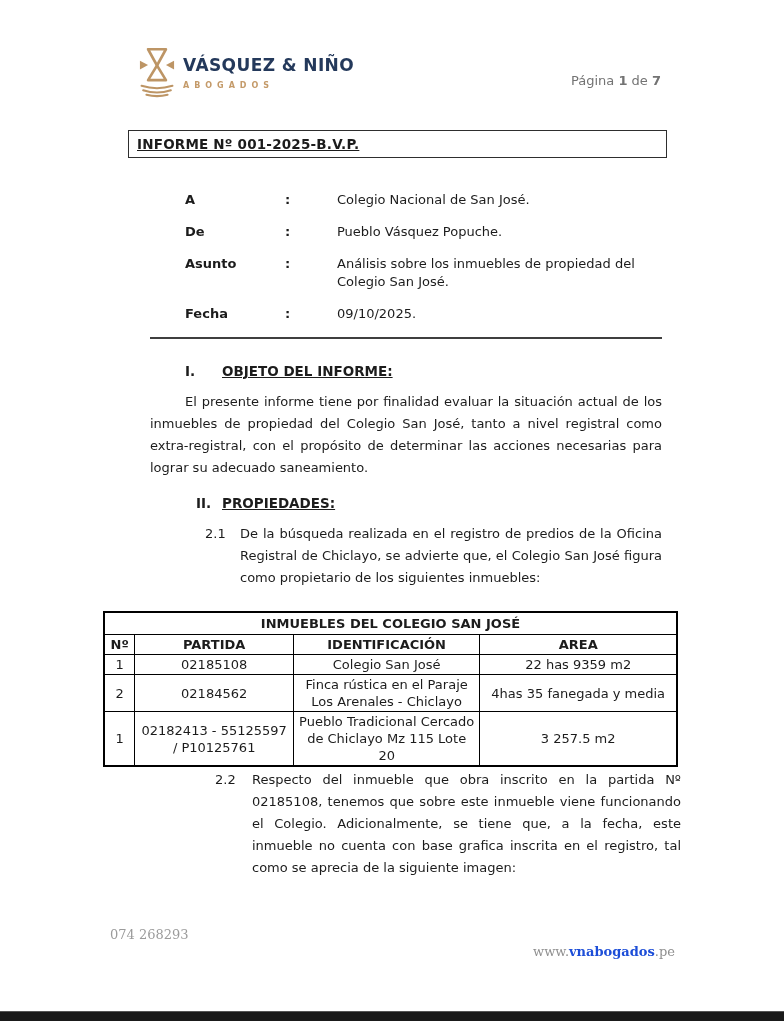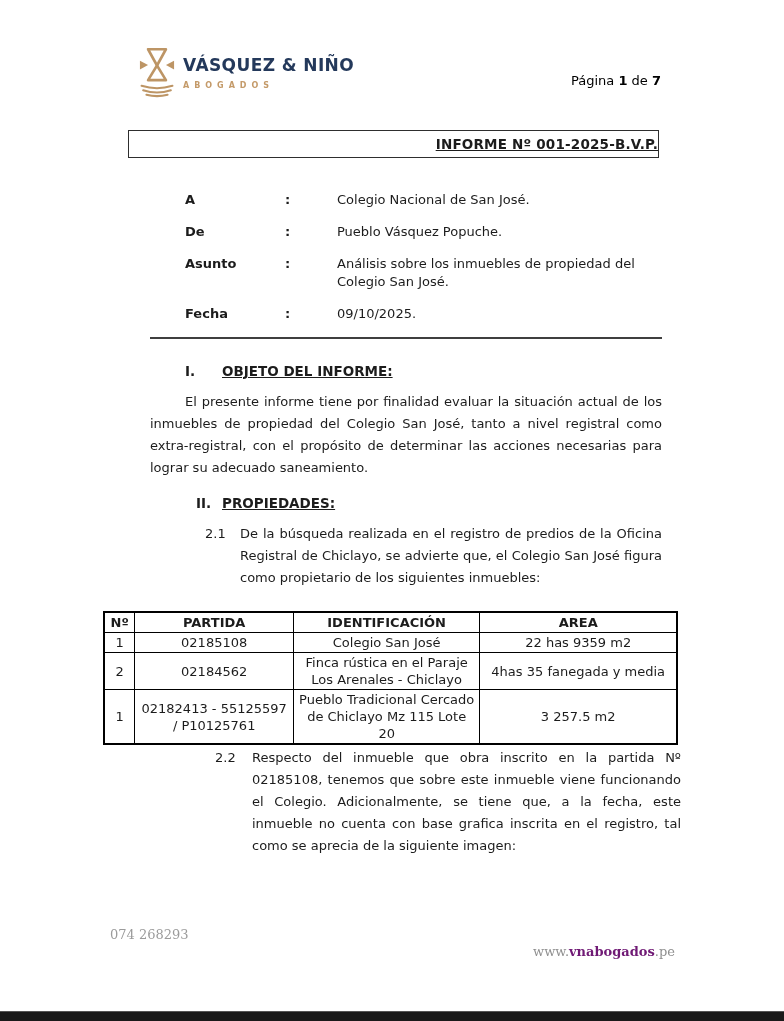--- a/index.html
+++ b/index.html
@@ -6,26 +6,26 @@
   .page {
     position:relative; width:784px; height:1021px; background:#ffffff;
     font-family:"DejaVu Sans", sans-serif; color:#1c1c1c; overflow:hidden;
   }
 
   
   .logo { position:absolute; left:131px; top:44px; display:flex; align-items:center; gap:0; }
   .logo-icon { width:52px; height:56px; display:block; }
   .firm-name { font-size:17px; font-weight:bold; color:#24395b; letter-spacing:0.4px; }
   .firm-sub  { font-size:8px; font-weight:bold; letter-spacing:5px; color:#c49a69; margin-top:6px; }
-  .pagination { position:absolute; top:73px; right:123px; font-size:13px; color:#000000; }
+  .pagination { position:absolute; top:73px; right:123px; font-size:13px; color:#737373; }
 
   
   .title-box {
     position:absolute; left:128px; top:130px; width:529px;
-    border:1px solid #2e2e2e; text-align:right; padding:3px 0 4px 0;
+    border:1px solid #2e2e2e; text-align:left; padding:3px 0 4px 8px;
   }
   .doc-title { font-weight:bold; text-decoration:underline; font-size:13.5px; letter-spacing:0.2px; }
 
   
   .content { position:absolute; left:0; top:183px; width:784px; }
 
   .meta { margin:8px 0 0 185px; }
   .meta-row { display:flex; line-height:18px; margin-bottom:14px; font-size:13px; }
   .meta-label { width:100px; font-weight:bold; }
   .meta-sep   { width:52px;  font-weight:bold; }
@@ -59,21 +59,21 @@
 
   
   .footer-left {
     position:absolute; left:110px; top:926px;
     font-family:"DejaVu Serif", serif; color:#9b9b9b; font-size:13px; line-height:18px;
   }
   .footer-right {
     position:absolute; right:109px; top:944px;
     font-family:"DejaVu Serif", serif; color:#8f8f8f; font-size:13px;
   }
-  .footer-right b { color:#701a75; }
+  .footer-right b { color:#1d4ed8; }
 
   .bottom-bar { position:absolute; left:0; bottom:0; width:784px; height:9px; background:#1a1a1a; border-top:1px solid #555; }
 </style>
 </head>
 <body>
 
 <div class="page">
 
   <div class="logo">
     <svg class="logo-icon" viewBox="0 0 64 68" aria-hidden="true">
@@ -152,20 +152,23 @@
     </div>
 
     <table class="tbl">
       <colgroup>
           <col style="width:31px">
           <col style="width:159px">
           <col style="width:187px">
           <col style="width:198px">
         </colgroup>
       <tbody>
+          <tr>
+        <td colspan="4" class="tbl-title">INMUEBLES DEL COLEGIO SAN JOSÉ</td>
+      </tr>
       <tr>
         <th>Nº</th>
         <th>PARTIDA</th>
         <th>IDENTIFICACIÓN</th>
         <th>AREA</th>
       </tr>
       <tr>
         <td>1</td>
         <td>02185108</td>
         <td>Colegio San José</td>

